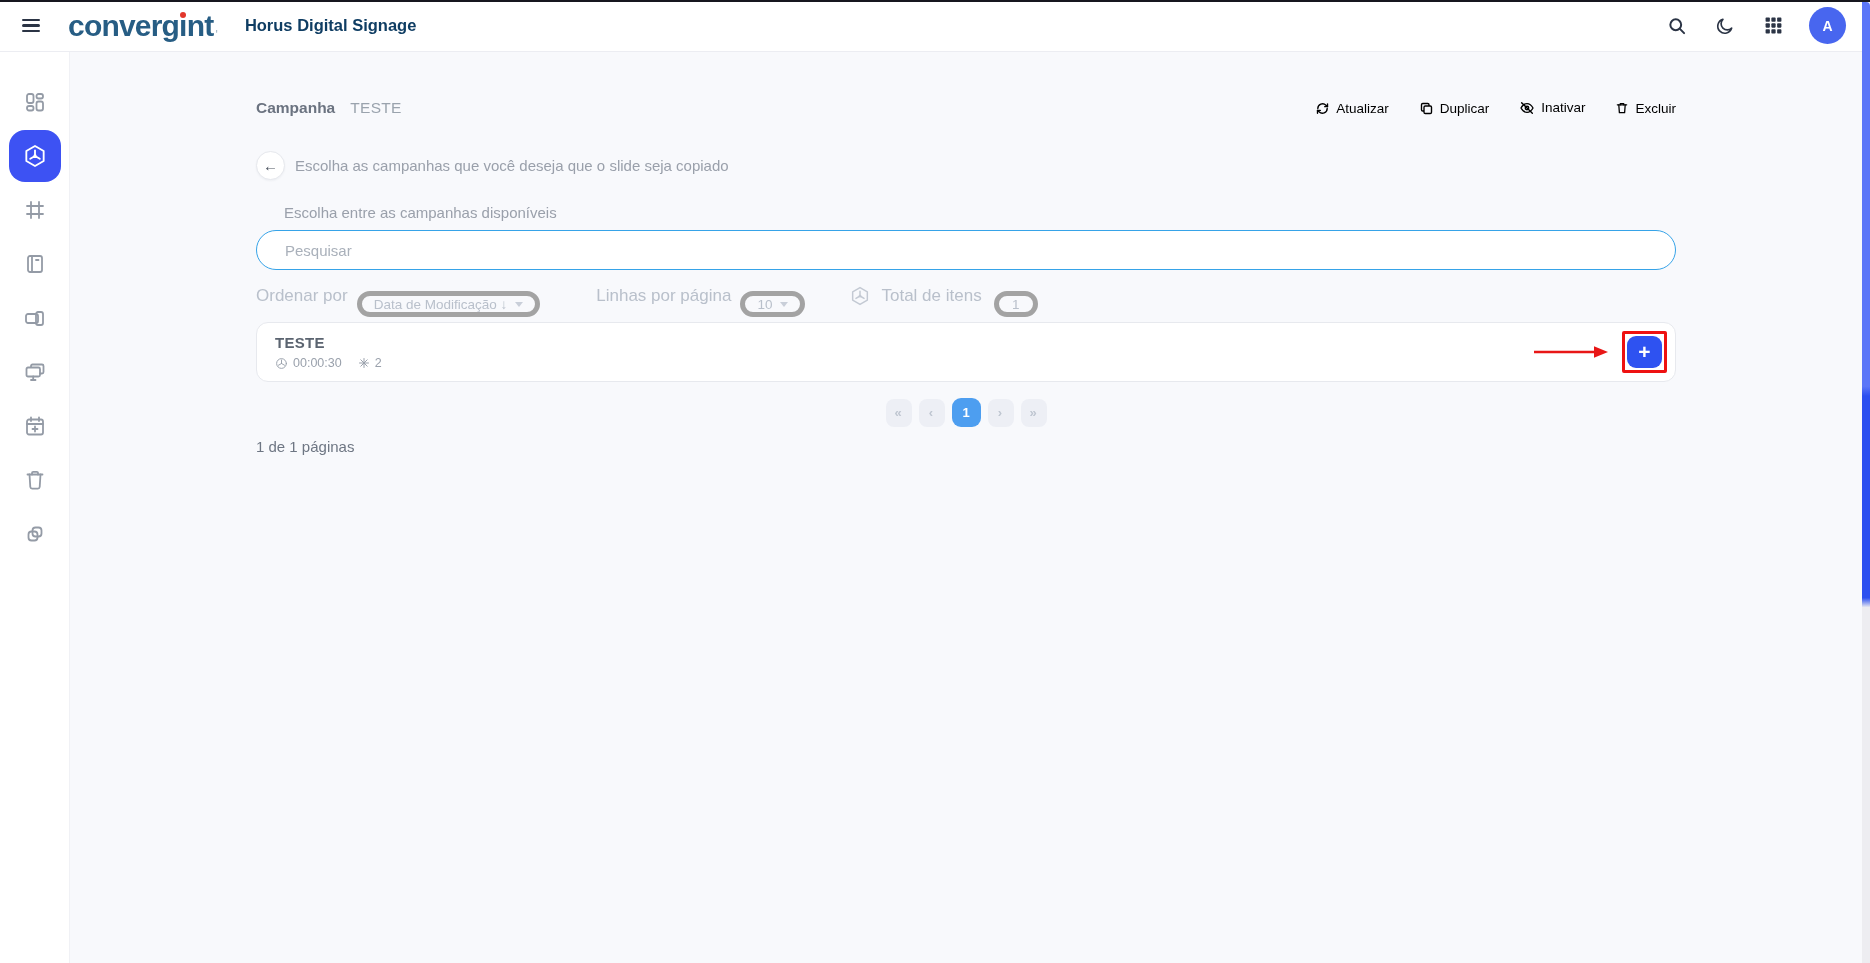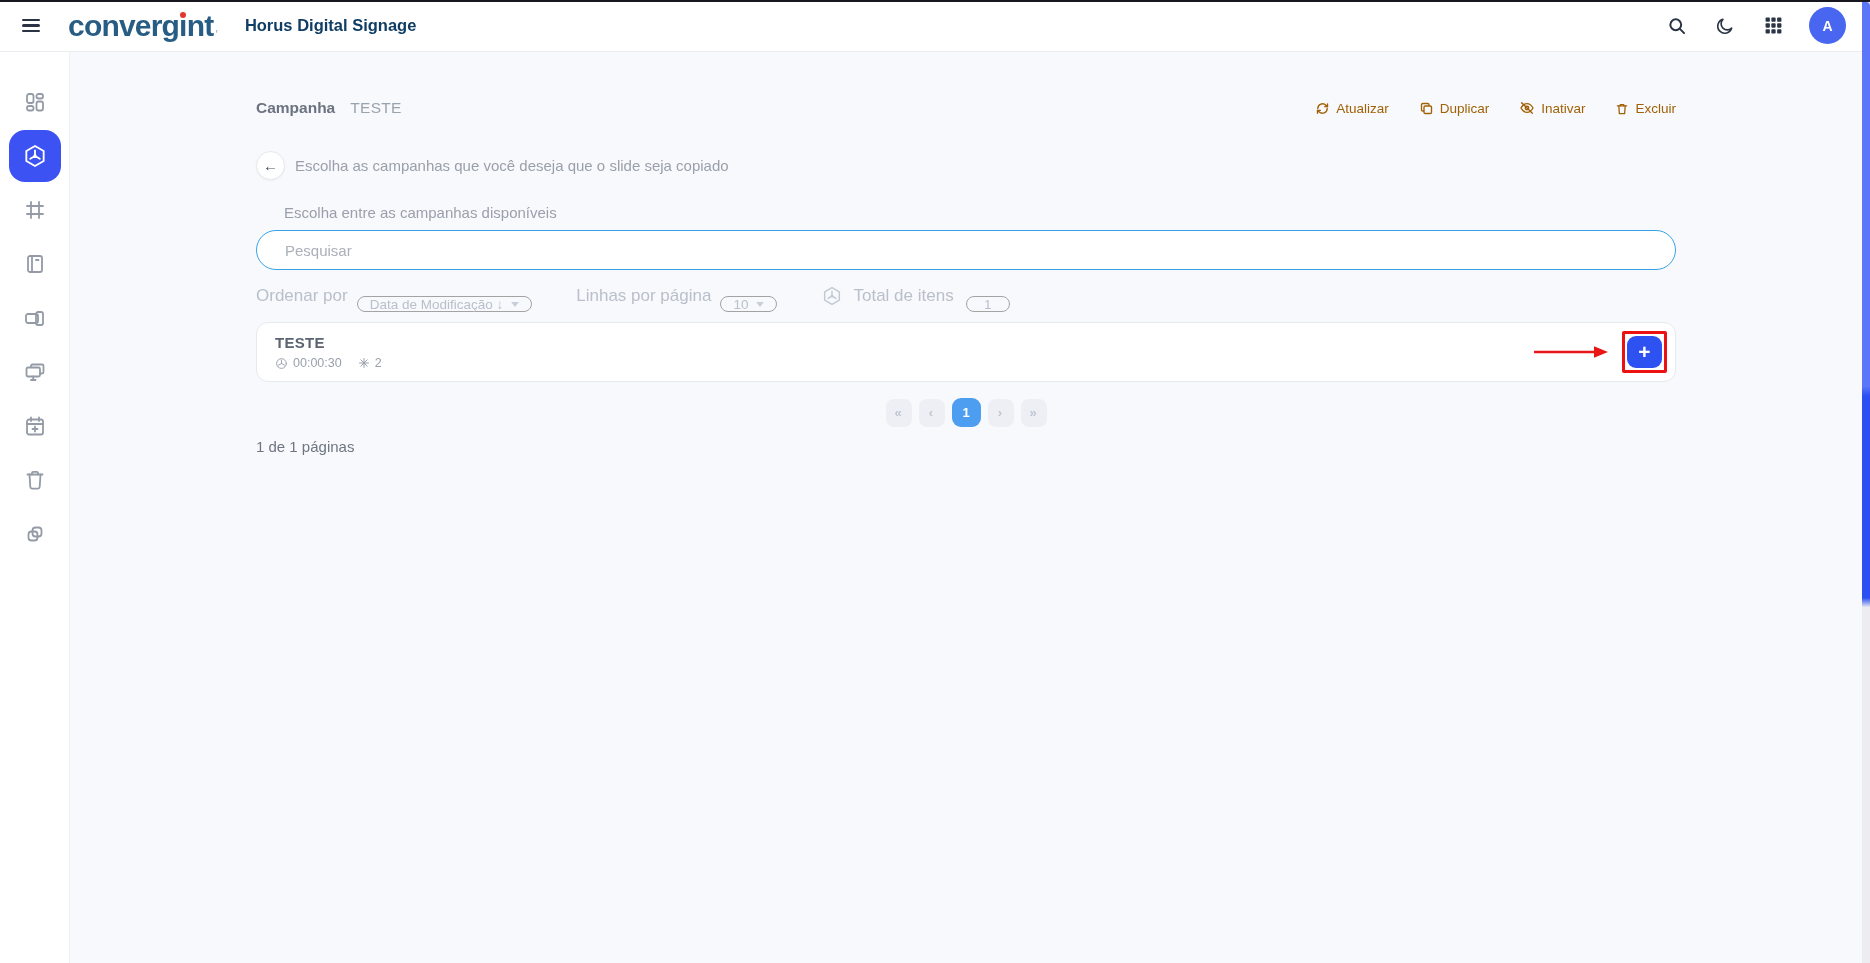--- a/index.html
+++ b/index.html
@@ -41,44 +41,44 @@
     color:#949ba6; cursor:pointer; border-radius:16px; }
   .nav-item.active { background:#3d52f3; color:#ffffff; }
   .nav-item svg { display:block; }
 
   
   .content { position:absolute; left:256px; top:52px; width:1420px; z-index:10; }
   .title-row { margin-top:44px; height:24px; display:flex; align-items:center; }
   .page-title { font-size:15.5px; font-weight:600; color:#6b7380; }
   .page-badge { font-size:15.5px; color:#9aa3ad; margin-left:15px; letter-spacing:0.3px; }
   .header-actions { margin-left:auto; display:flex; align-items:center; gap:30px; }
-  .action-btn { display:flex; align-items:flex-end; gap:6px; color:#a16207; font-size:13.5px; cursor:pointer; }
+  .action-btn { display:flex; align-items:flex-start; gap:6px; color:#000000; font-size:13.5px; cursor:pointer; }
   .action-btn svg { display:block; }
 
   .back-row { margin-top:30px; height:30px; display:flex; align-items:center; }
   .back-btn { width:29px; height:29px; border-radius:50%; background:#fff; border:1px solid #e6e8ed;
     box-shadow:0 1px 2px rgba(40,50,80,.05); display:flex; align-items:center; justify-content:center;
     color:#4a525e; font-size:15px; cursor:pointer; }
   .back-hint { margin-left:10px; color:#9aa0ab; font-size:15px; }
 
   .section-label { margin-top:24px; color:#9aa0ab; font-size:15px; line-height:18px;margin-left:28px; }
 
   .search-wrap { margin-top:8px; position:relative; }
   .search-input { width:100%; height:40px; border-radius:20px; border:1.5px solid #36a3e8;
     background:#fff; outline:none; padding:0 28px; font-size:15px; color:#4a525e;
     font-family:"Liberation Sans", sans-serif; }
   .search-input::placeholder { color:#a9b0ba; }
 
   .filter-row { margin-top:12px; height:28px; display:flex; align-items:center; }
   .filter-label { color:#b9c0cb; font-size:17px; }
-  .filter-pill { display:flex; align-items:center; border:1px solid #a3a3a3; border-radius:15px;
-    height:16px; padding:0 12px; margin-left:9px; color:#b9c0cb; font-size:13.5px; background:transparent; cursor:pointer;margin-top:16px; }
+  .filter-pill { display:flex; align-items:center; border:5px solid #a3a3a3; border-radius:15px;
+    height:26px; padding:0 12px; margin-left:9px; color:#b9c0cb; font-size:13.5px; background:transparent; cursor:pointer;margin-top:16px; }
   .chev { width:0; height:0; margin-left:8px; border-left:4.5px solid transparent;
     border-right:4.5px solid transparent; border-top:5.5px solid #c9cfd9; }
-  .gap40 { margin-left:44px; }
+  .gap40 { margin-left:56px; }
   .gap44 { margin-left:44px; }
   .hex-icon { color:#c3c9d3; margin-right:10px; display:flex; }
   .count-pill { min-width:44px; justify-content:center; margin-left:12px; }
 
   .campaign-card { margin-top:12px; height:60px; background:#fff; border:1px solid #e7e9ee;
     border-radius:12px; display:flex; align-items:center; padding-left:18px; cursor:pointer; }
   .card-info { display:flex; flex-direction:column; gap:5px; }
   .card-name { font-size:15px; font-weight:600; color:#5b6470; letter-spacing:0.3px; }
   .card-meta { display:flex; align-items:center; gap:16px; color:#9aa1ac; font-size:12.5px; }
   .meta-item { display:flex; align-items:center; gap:5px; }

